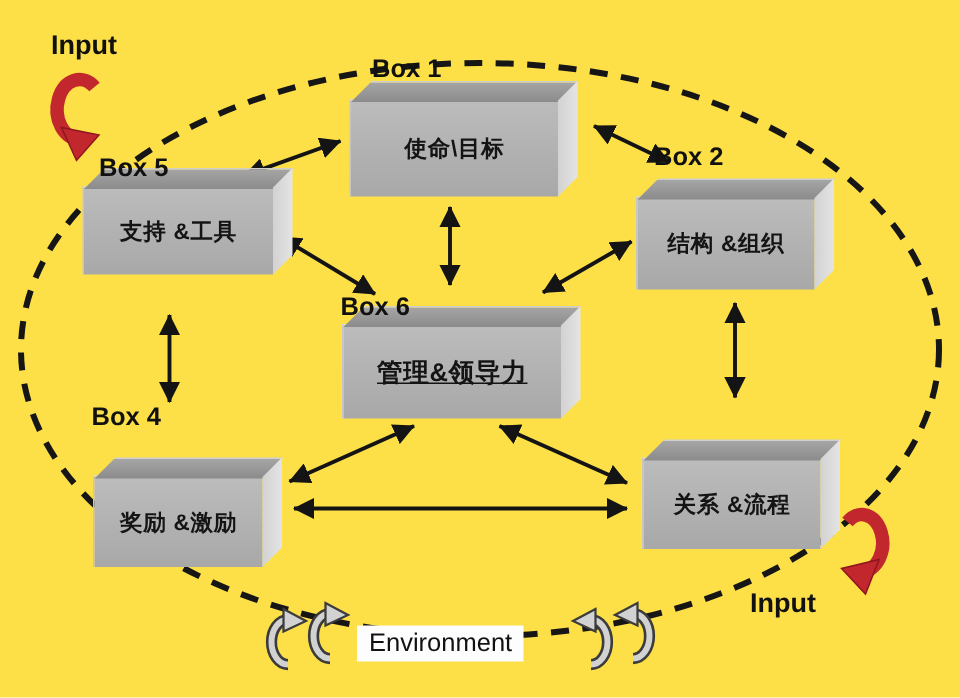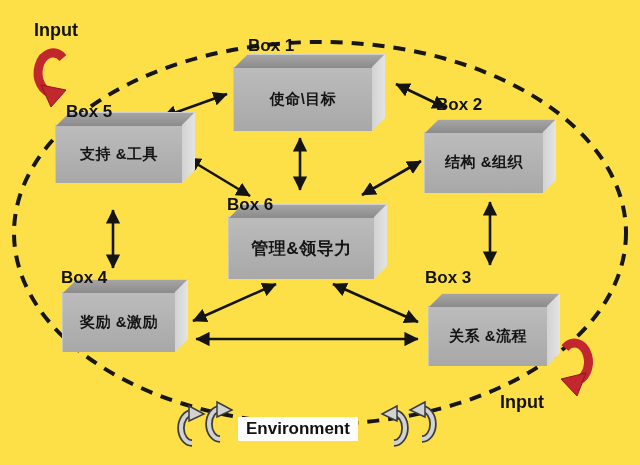--- a/index.html
+++ b/index.html
@@ -31,30 +31,30 @@
   .box-label{position:relative;z-index:1;padding:0 4px;text-align:center;}
   
   .tag{
     position:absolute;z-index:3;width:90px;
     font-weight:bold;font-size:17px;color:#111;
   }
   .corner-label{
     position:absolute;z-index:4;font-weight:bold;font-size:18px;color:#111;
   }
   .env-label{
-    position:absolute;z-index:4;font-weight:bold;font-size:17px;color:#111;
+    position:absolute;z-index:4;font-weight:normal;font-size:17px;color:#111;
     background:#fdfdfd;padding:2px 8px;
   }
   
   #box1{left:233px;top:66px;width:138px;height:64px;}
   #box2{left:424px;top:131px;width:118px;height:61px;justify-content:center;}
   #box3{left:428px;top:305px;width:118px;height:60px;}
-  #box4{left:62px;top:291px;width:112px;height:60px;}
+  #box4{left:62px;top:317px;width:112px;height:60px;}
   #box5{left:55px;top:124px;width:126px;height:58px;}
-  #box6{left:228px;top:216px;width:145px;height:62px;font-size:17px;}
+  #box6{left:228px;top:216px;width:145px;height:62px;font-size:17px;text-decoration:underline;}
   #tag1{left:248px;top:36px;}
   #tag2{left:436px;top:95px;}
   #tag3{left:425px;top:268px;}
   #tag4{left:61px;top:268px;}
   #tag5{left:66px;top:102px;}
   #tag6{left:227px;top:183px;margin-top:12px;}
   #lbl-input{left:34px;top:20px;}
   #lbl-output{left:500px;top:392px;}
   #lbl-environment{left:238px;top:417px;}
   
@@ -127,21 +127,20 @@
     <line class="conn" x1="333" y1="284" x2="418" y2="322" marker-start="url(#ah)" marker-end="url(#ah)"></line>
     <line class="conn" x1="196" y1="339" x2="418" y2="339" marker-start="url(#ah)" marker-end="url(#ah)"></line>
   </svg>
 
   <div id="lbl-input" class="corner-label">Input</div>
   <div id="lbl-output" class="corner-label">Input</div>
   <div id="lbl-environment" class="env-label">Environment</div>
 
   <div id="tag1" class="tag">Box 1</div>
   <div id="tag2" class="tag">Box 2</div>
-  <div id="tag3" class="tag">Box 3</div>
   <div id="tag4" class="tag">Box 4</div>
   <div id="tag5" class="tag">Box 5</div>
   <div id="tag6" class="tag">Box 6</div>
 
   <div id="box1" class="box">
     <span class="box-label">使命\目标</span>
   </div>
   <div id="box2" class="box">
     <span class="box-label">结构 &amp;组织</span>
   </div>

